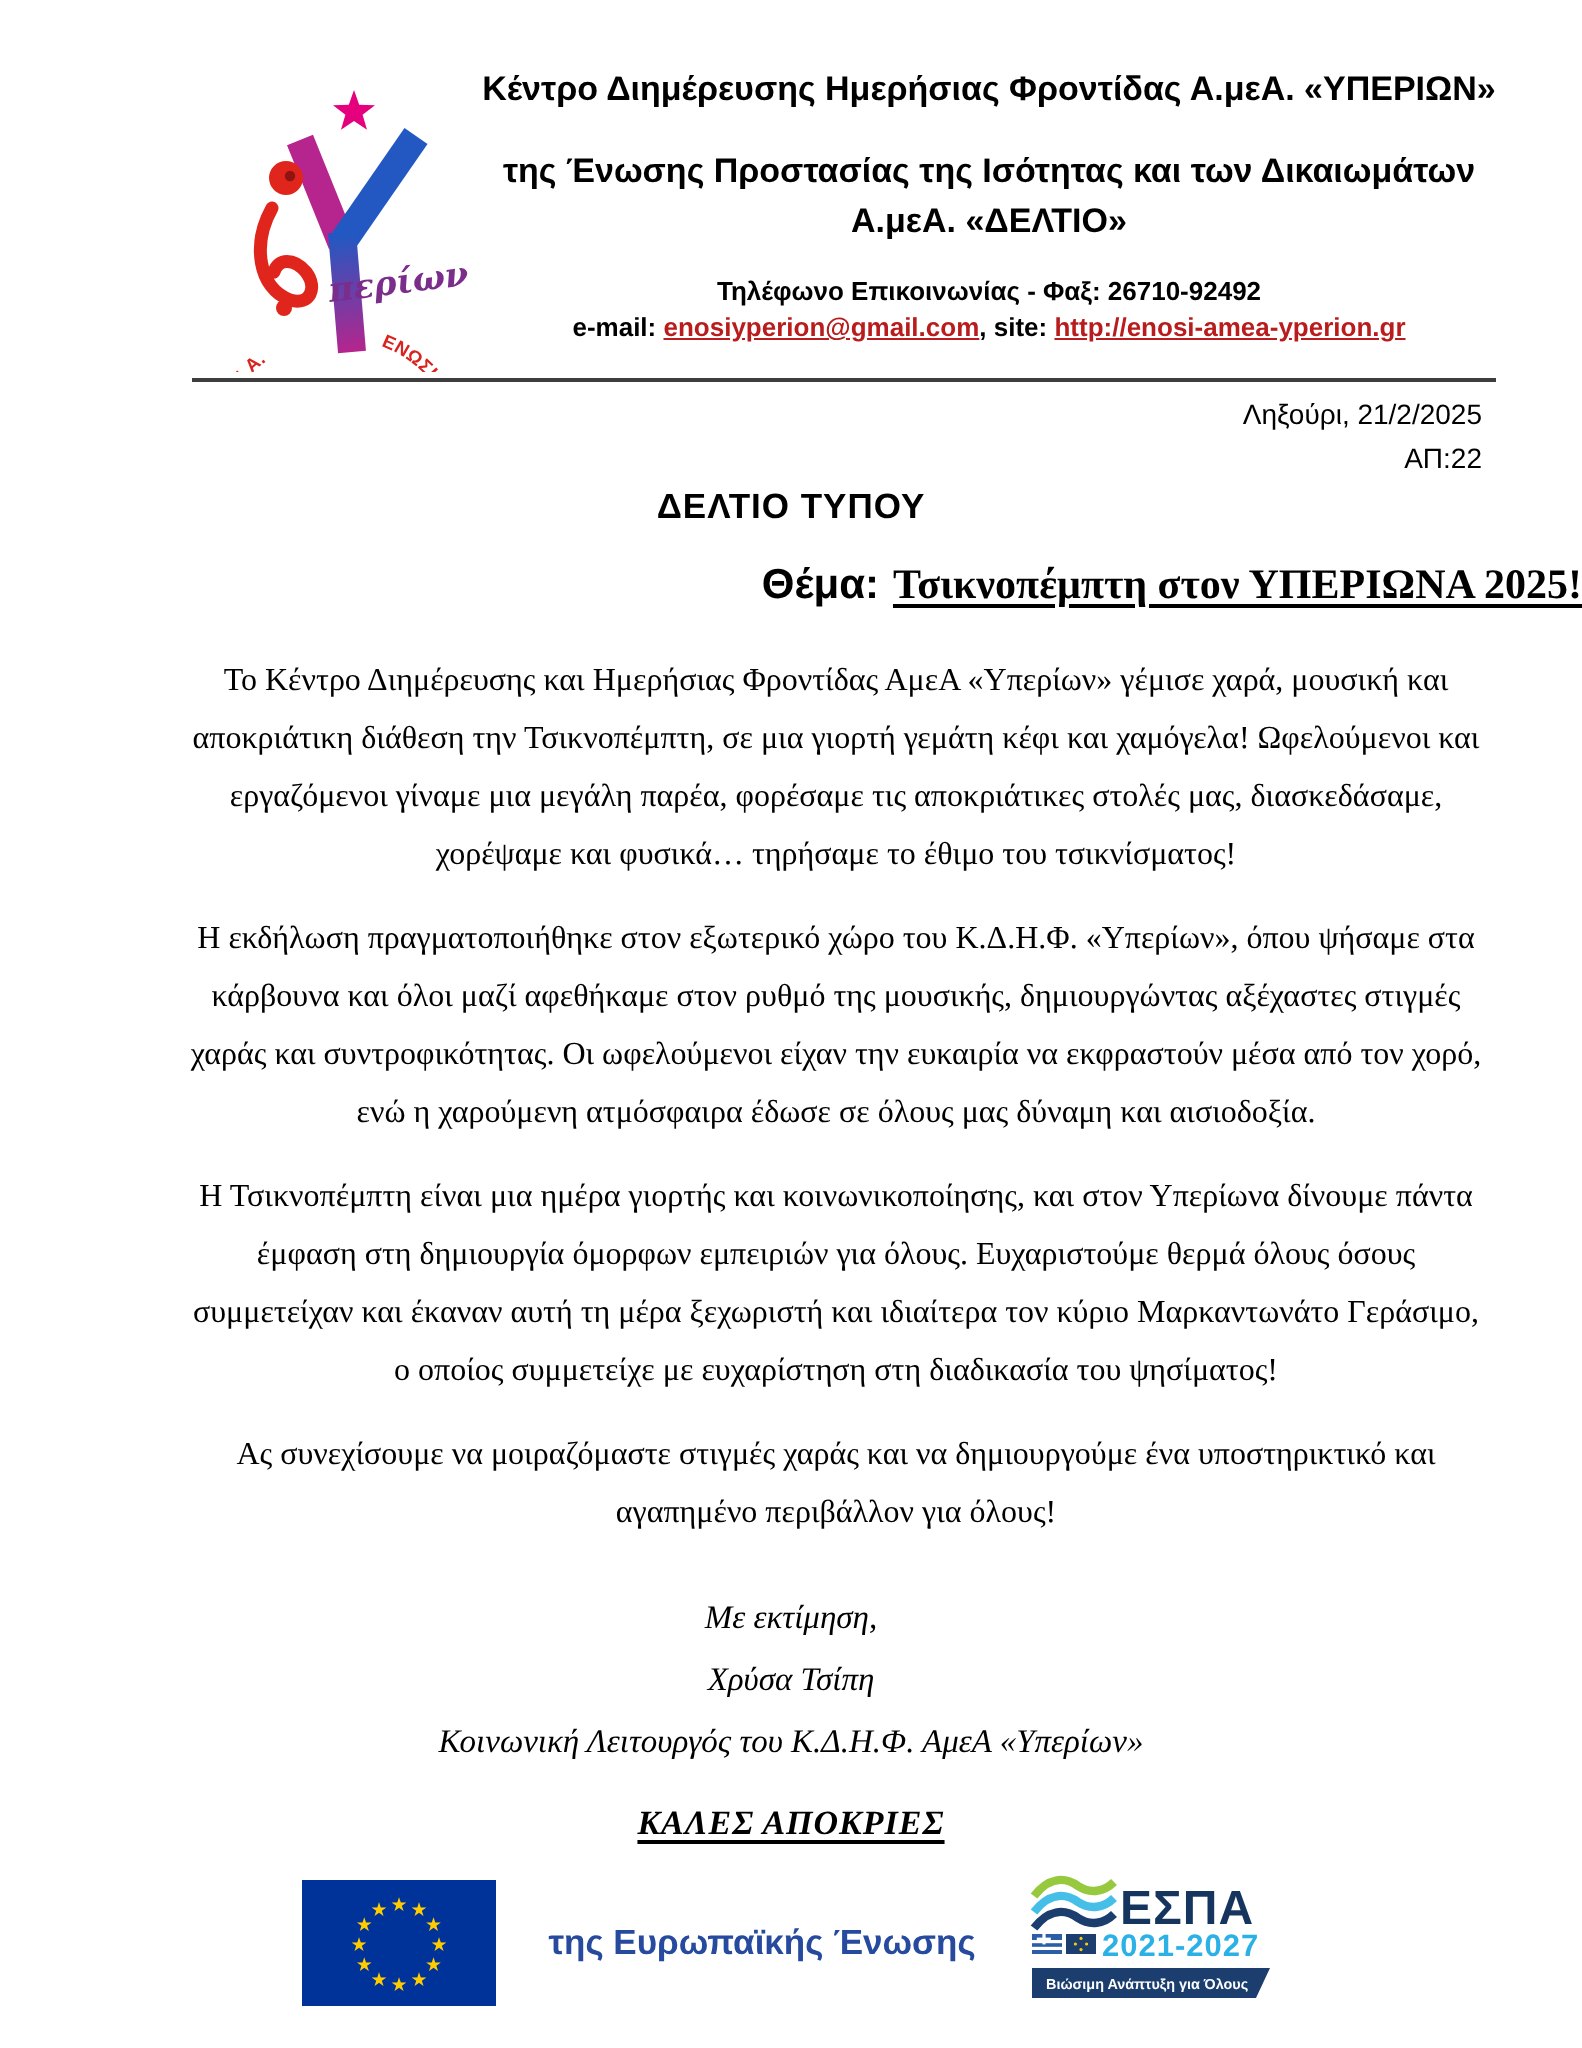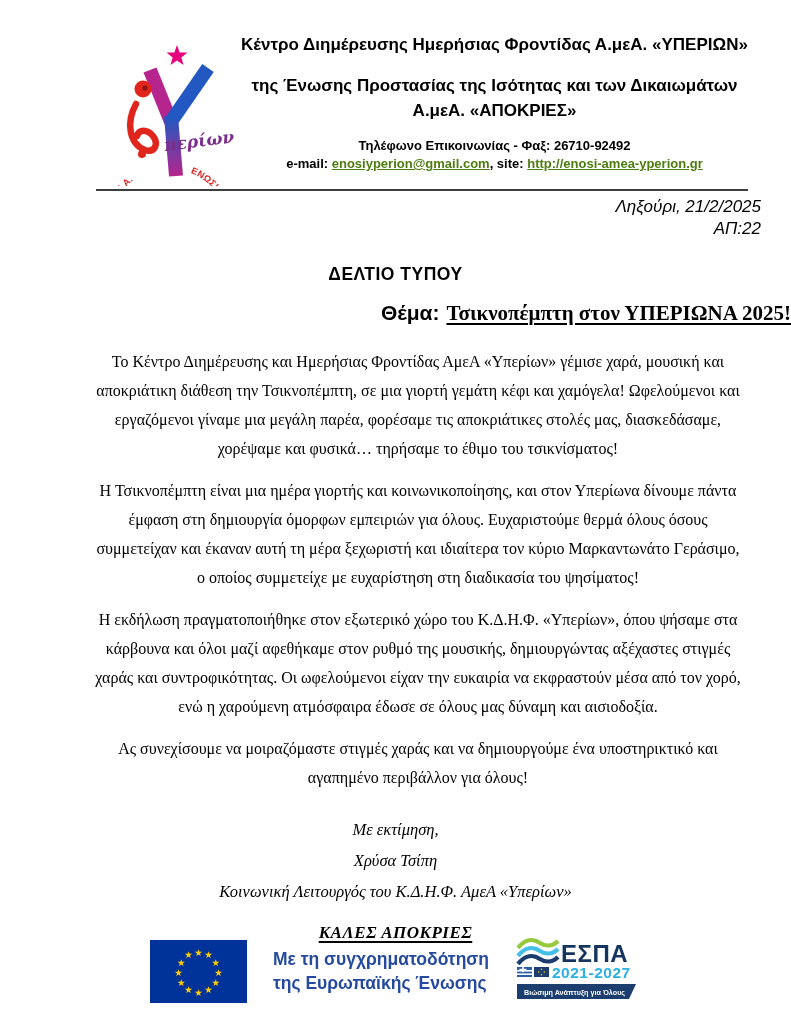--- a/index.html
+++ b/index.html
@@ -27,42 +27,41 @@
     font-family: "Liberation Sans", sans-serif;
     font-weight: bold;
     padding-top: 8px;
   }
   .title-main { font-size: 17px; line-height: 22px; }
   .title-sub  { font-size: 17px; line-height: 25px; }
   .title-sub-wrap { margin-top: 17px; }
   .addr-block { margin-top: 14px; font-size: 13px; line-height: 18px; }
   .addr-line  {}
   .email-line a {
-    color: #4d7c0f;
+    color: #b91c1c;
     text-decoration: underline;
     cursor: pointer;
   }
   .rule {
     margin: 3px 43px 0 96px;
     border-top: 2px solid #3d3d3d;
     height: 0;
   }
   
   .meta {
     margin-top: 5px;
-    padding-right: 30px;
+    padding-right: 50px;
     text-align: right;
     font-family: "Liberation Sans", sans-serif;
-    font-size: 17px;
+    font-size: 14px;
     line-height: 22px;
-    font-style: italic;
   }
   
   .doc-heading {
-    margin-top: 24px;
+    margin-top: 3px;
     text-align: center;
     font-family: "Liberation Sans", sans-serif;
     font-weight: bold;
     font-size: 17.5px;
     letter-spacing: 0.5px;
   }
   .subject {
     margin-top: 16px;
     text-align: right;
     font-weight: bold;
@@ -155,21 +154,21 @@
         <circle cx="44" cy="128" r="4" fill="#e0251c"></circle>
 
         <text x="67" y="125" transform="rotate(-7 67 125)" font-family="DejaVu Serif, serif" font-style="italic" font-weight="bold" font-size="17" fill="#7b2d8b">περίων</text>
       </svg>
     </div>
 
     <div class="header-text">
       <div class="title-main">Κέντρο Διημέρευσης Ημερήσιας Φροντίδας Α.μεΑ. «ΥΠΕΡΙΩΝ»</div>
       <div class="title-sub-wrap">
         <div class="title-sub">της Ένωσης Προστασίας της Ισότητας και των Δικαιωμάτων</div>
-        <div class="title-sub">Α.μεΑ. «ΑΠΟΚΡΙΕΣ»</div>
+        <div class="title-sub">Α.μεΑ. «ΔΕΛΤΙΟ»</div>
       </div>
       <div class="addr-block">
         <div class="addr-line">Τηλέφωνο Επικοινωνίας - Φαξ: 26710-92492</div>
         <div class="addr-line email-line">
           <span>e-mail:</span>
           <a>enosiyperion@gmail.com</a><span>, site:</span>
           <a>http://enosi-amea-yperion.gr</a>
         </div>
       </div>
     </div>
@@ -183,22 +182,22 @@
   </div>
 
   <div class="doc-heading">ΔΕΛΤΙΟ ΤΥΠΟΥ</div>
 
   <div class="subject">
     <span class="subject-label">Θέμα:</span><span class="subject-text">Τσικνοπέμπτη στον ΥΠΕΡΙΩΝΑ 2025!</span>
   </div>
 
   <div class="body-text">
     <p>Το Κέντρο Διημέρευσης και Ημερήσιας Φροντίδας ΑμεΑ «Υπερίων» γέμισε χαρά, μουσική και αποκριάτικη διάθεση την Τσικνοπέμπτη, σε μια γιορτή γεμάτη κέφι και χαμόγελα! Ωφελούμενοι και εργαζόμενοι γίναμε μια μεγάλη παρέα, φορέσαμε τις αποκριάτικες στολές μας, διασκεδάσαμε, χορέψαμε και φυσικά… τηρήσαμε το έθιμο του τσικνίσματος!</p>
+    <p>Η εκδήλωση πραγματοποιήθηκε στον εξωτερικό χώρο του Κ.Δ.Η.Φ. «Υπερίων», όπου ψήσαμε στα κάρβουνα και όλοι μαζί αφεθήκαμε στον ρυθμό της μουσικής, δημιουργώντας αξέχαστες στιγμές χαράς και συντροφικότητας. Οι ωφελούμενοι είχαν την ευκαιρία να εκφραστούν μέσα από τον χορό, ενώ η χαρούμενη ατμόσφαιρα έδωσε σε όλους μας δύναμη και αισιοδοξία.</p>
     <p>Η Τσικνοπέμπτη είναι μια ημέρα γιορτής και κοινωνικοποίησης, και στον Υπερίωνα δίνουμε πάντα έμφαση στη δημιουργία όμορφων εμπειριών για όλους. Ευχαριστούμε θερμά όλους όσους συμμετείχαν και έκαναν αυτή τη μέρα ξεχωριστή και ιδιαίτερα τον κύριο Μαρκαντωνάτο Γεράσιμο, ο οποίος συμμετείχε με ευχαρίστηση στη διαδικασία του ψησίματος!</p>
-    <p>Η εκδήλωση πραγματοποιήθηκε στον εξωτερικό χώρο του Κ.Δ.Η.Φ. «Υπερίων», όπου ψήσαμε στα κάρβουνα και όλοι μαζί αφεθήκαμε στον ρυθμό της μουσικής, δημιουργώντας αξέχαστες στιγμές χαράς και συντροφικότητας. Οι ωφελούμενοι είχαν την ευκαιρία να εκφραστούν μέσα από τον χορό, ενώ η χαρούμενη ατμόσφαιρα έδωσε σε όλους μας δύναμη και αισιοδοξία.</p>
     <p>Ας συνεχίσουμε να μοιραζόμαστε στιγμές χαράς και να δημιουργούμε ένα υποστηρικτικό και αγαπημένο περιβάλλον για όλους!</p>
   </div>
 
   <div class="closing">
     <div>Με εκτίμηση,</div>
     <div>Χρύσα Τσίπη</div>
     <div>Κοινωνική Λειτουργός  του Κ.Δ.Η.Φ. ΑμεΑ «Υπερίων»</div>
   </div>
 
   <div class="farewell">ΚΑΛΕΣ ΑΠΟΚΡΙΕΣ</div>
@@ -217,21 +216,20 @@
         <text x="48.5" y="55.5">★</text>
         <text x="38.5" y="52.8">★</text>
         <text x="31.2" y="45.5">★</text>
         <text x="28.5" y="35.5">★</text>
         <text x="31.2" y="25.5">★</text>
         <text x="38.5" y="18.2">★</text>
       </g>
     </svg>
 
     <div class="eu-text">
-      <div>Με τη συγχρηματοδότηση</div>
       <div>της Ευρωπαϊκής Ένωσης</div>
     </div>
 
     <svg viewBox="0 0 126 74" width="126" height="74">
 
       <path d="M3 14 C 10 5 18 4 25 9 C 31 13 38 12 43 7" stroke="#96c93d" stroke-width="4.2" fill="none"></path>
       <path d="M3 22 C 10 13 18 12 25 17 C 31 21 38 20 43 15" stroke="#45bfe8" stroke-width="4.2" fill="none"></path>
       <path d="M3 30 C 10 21 18 20 25 25 C 31 29 38 28 43 23" stroke="#1b3e6f" stroke-width="4.2" fill="none"></path>
 
       <text x="46" y="28" font-family="Liberation Sans, sans-serif" font-weight="bold" font-size="24" fill="#15355e" letter-spacing="0.5">ΕΣΠΑ</text>

